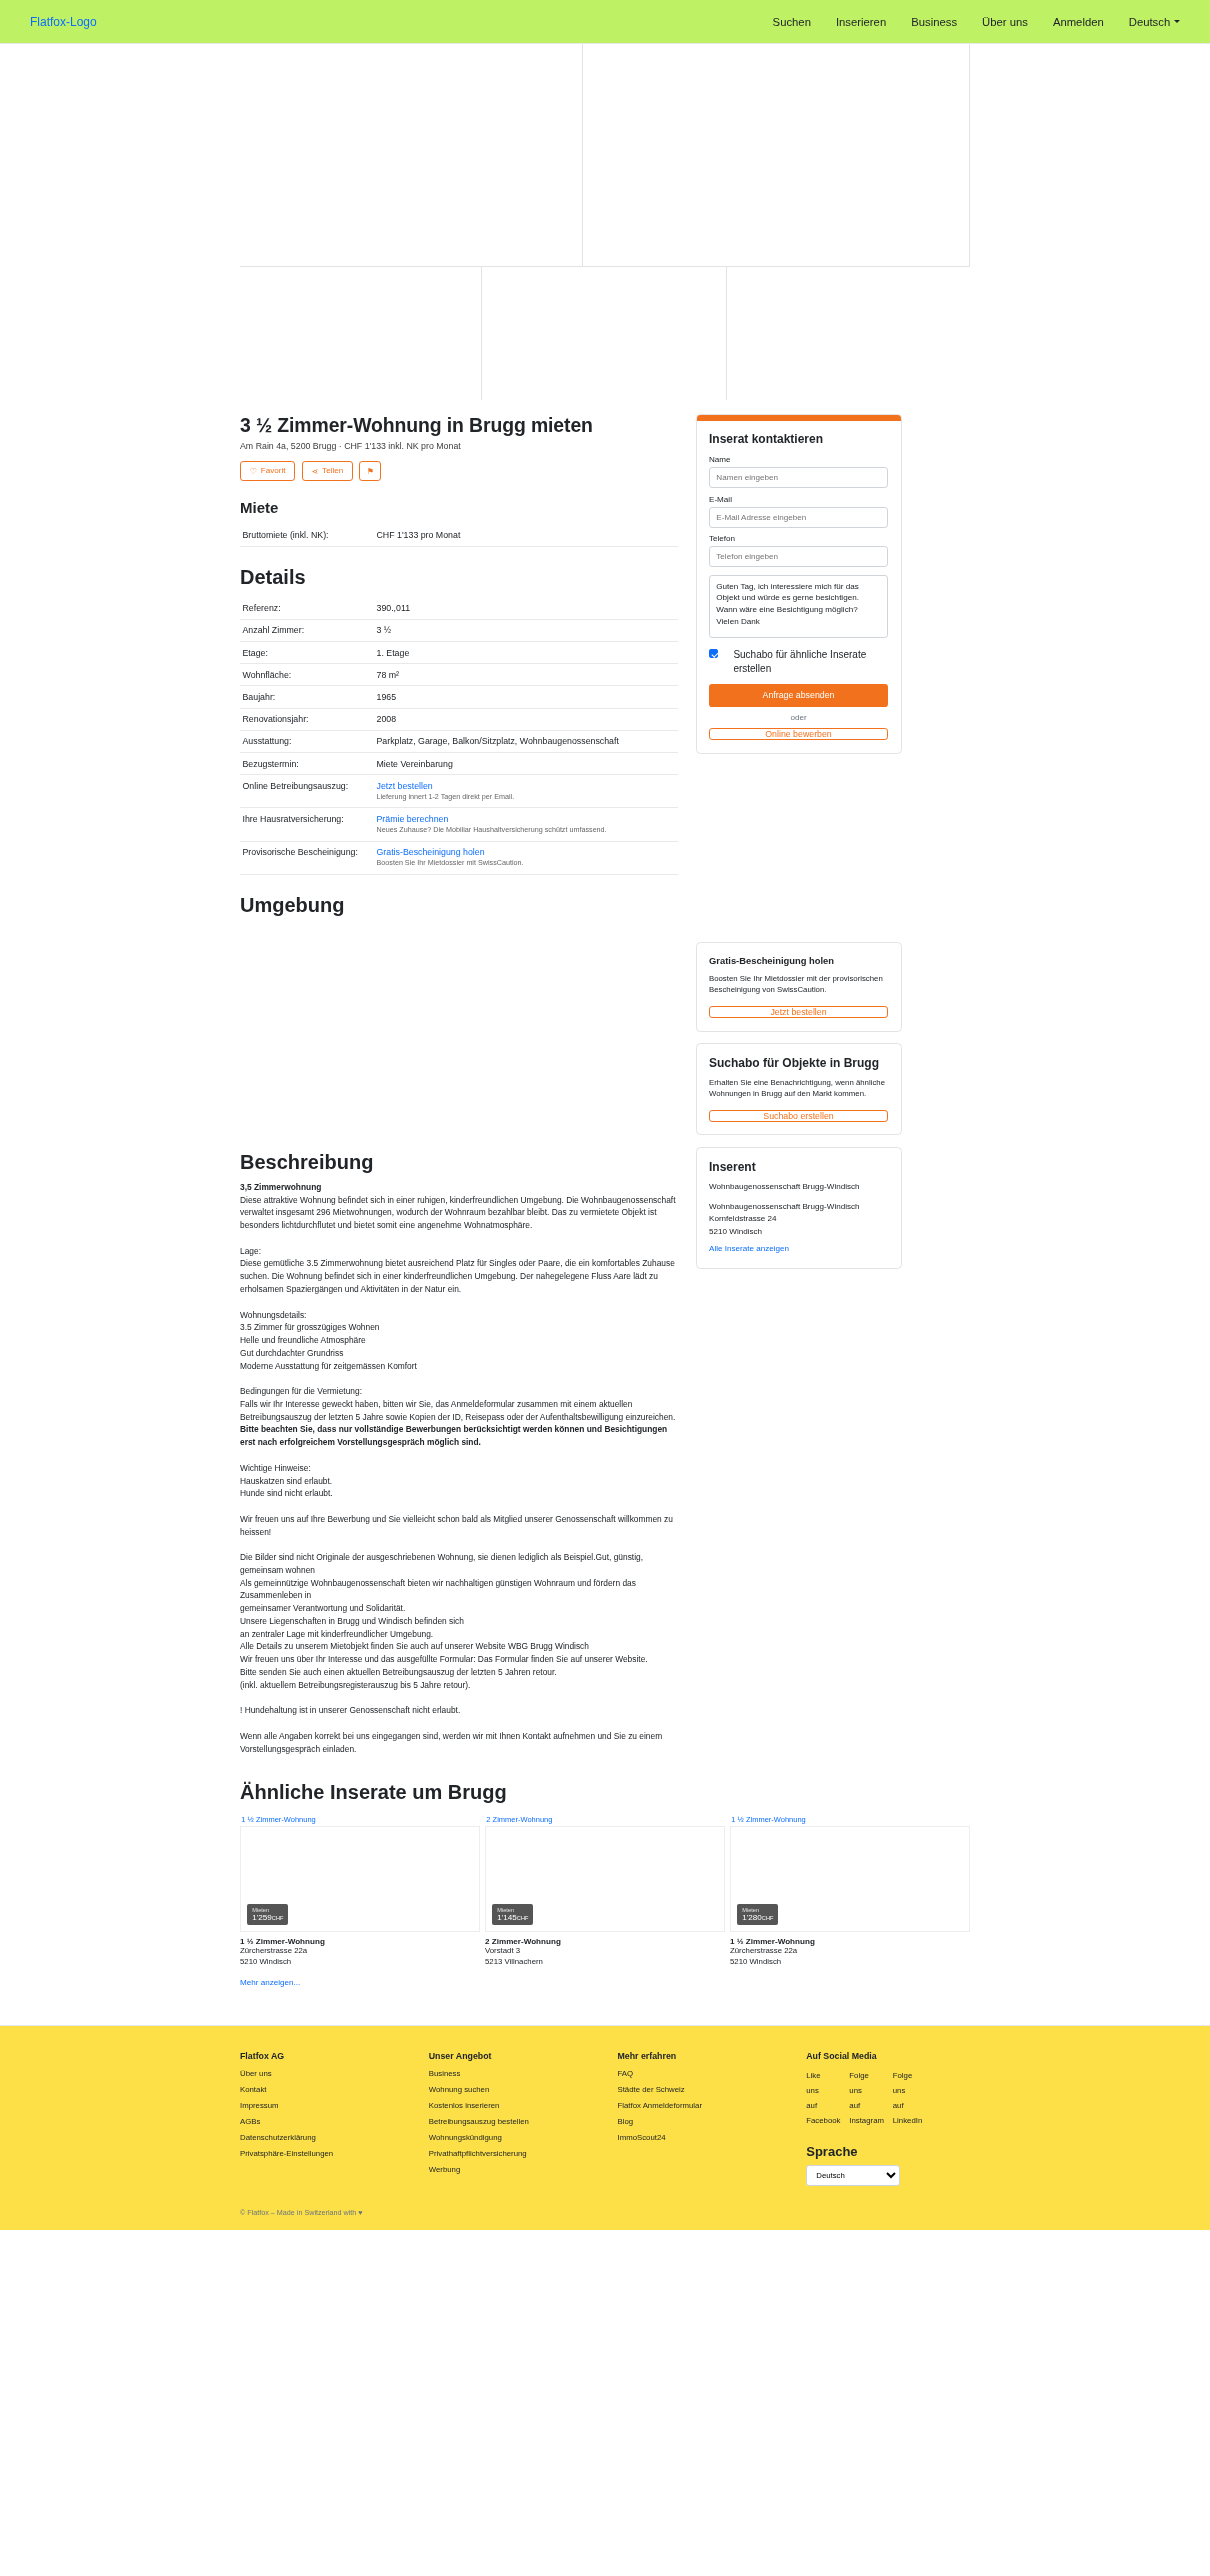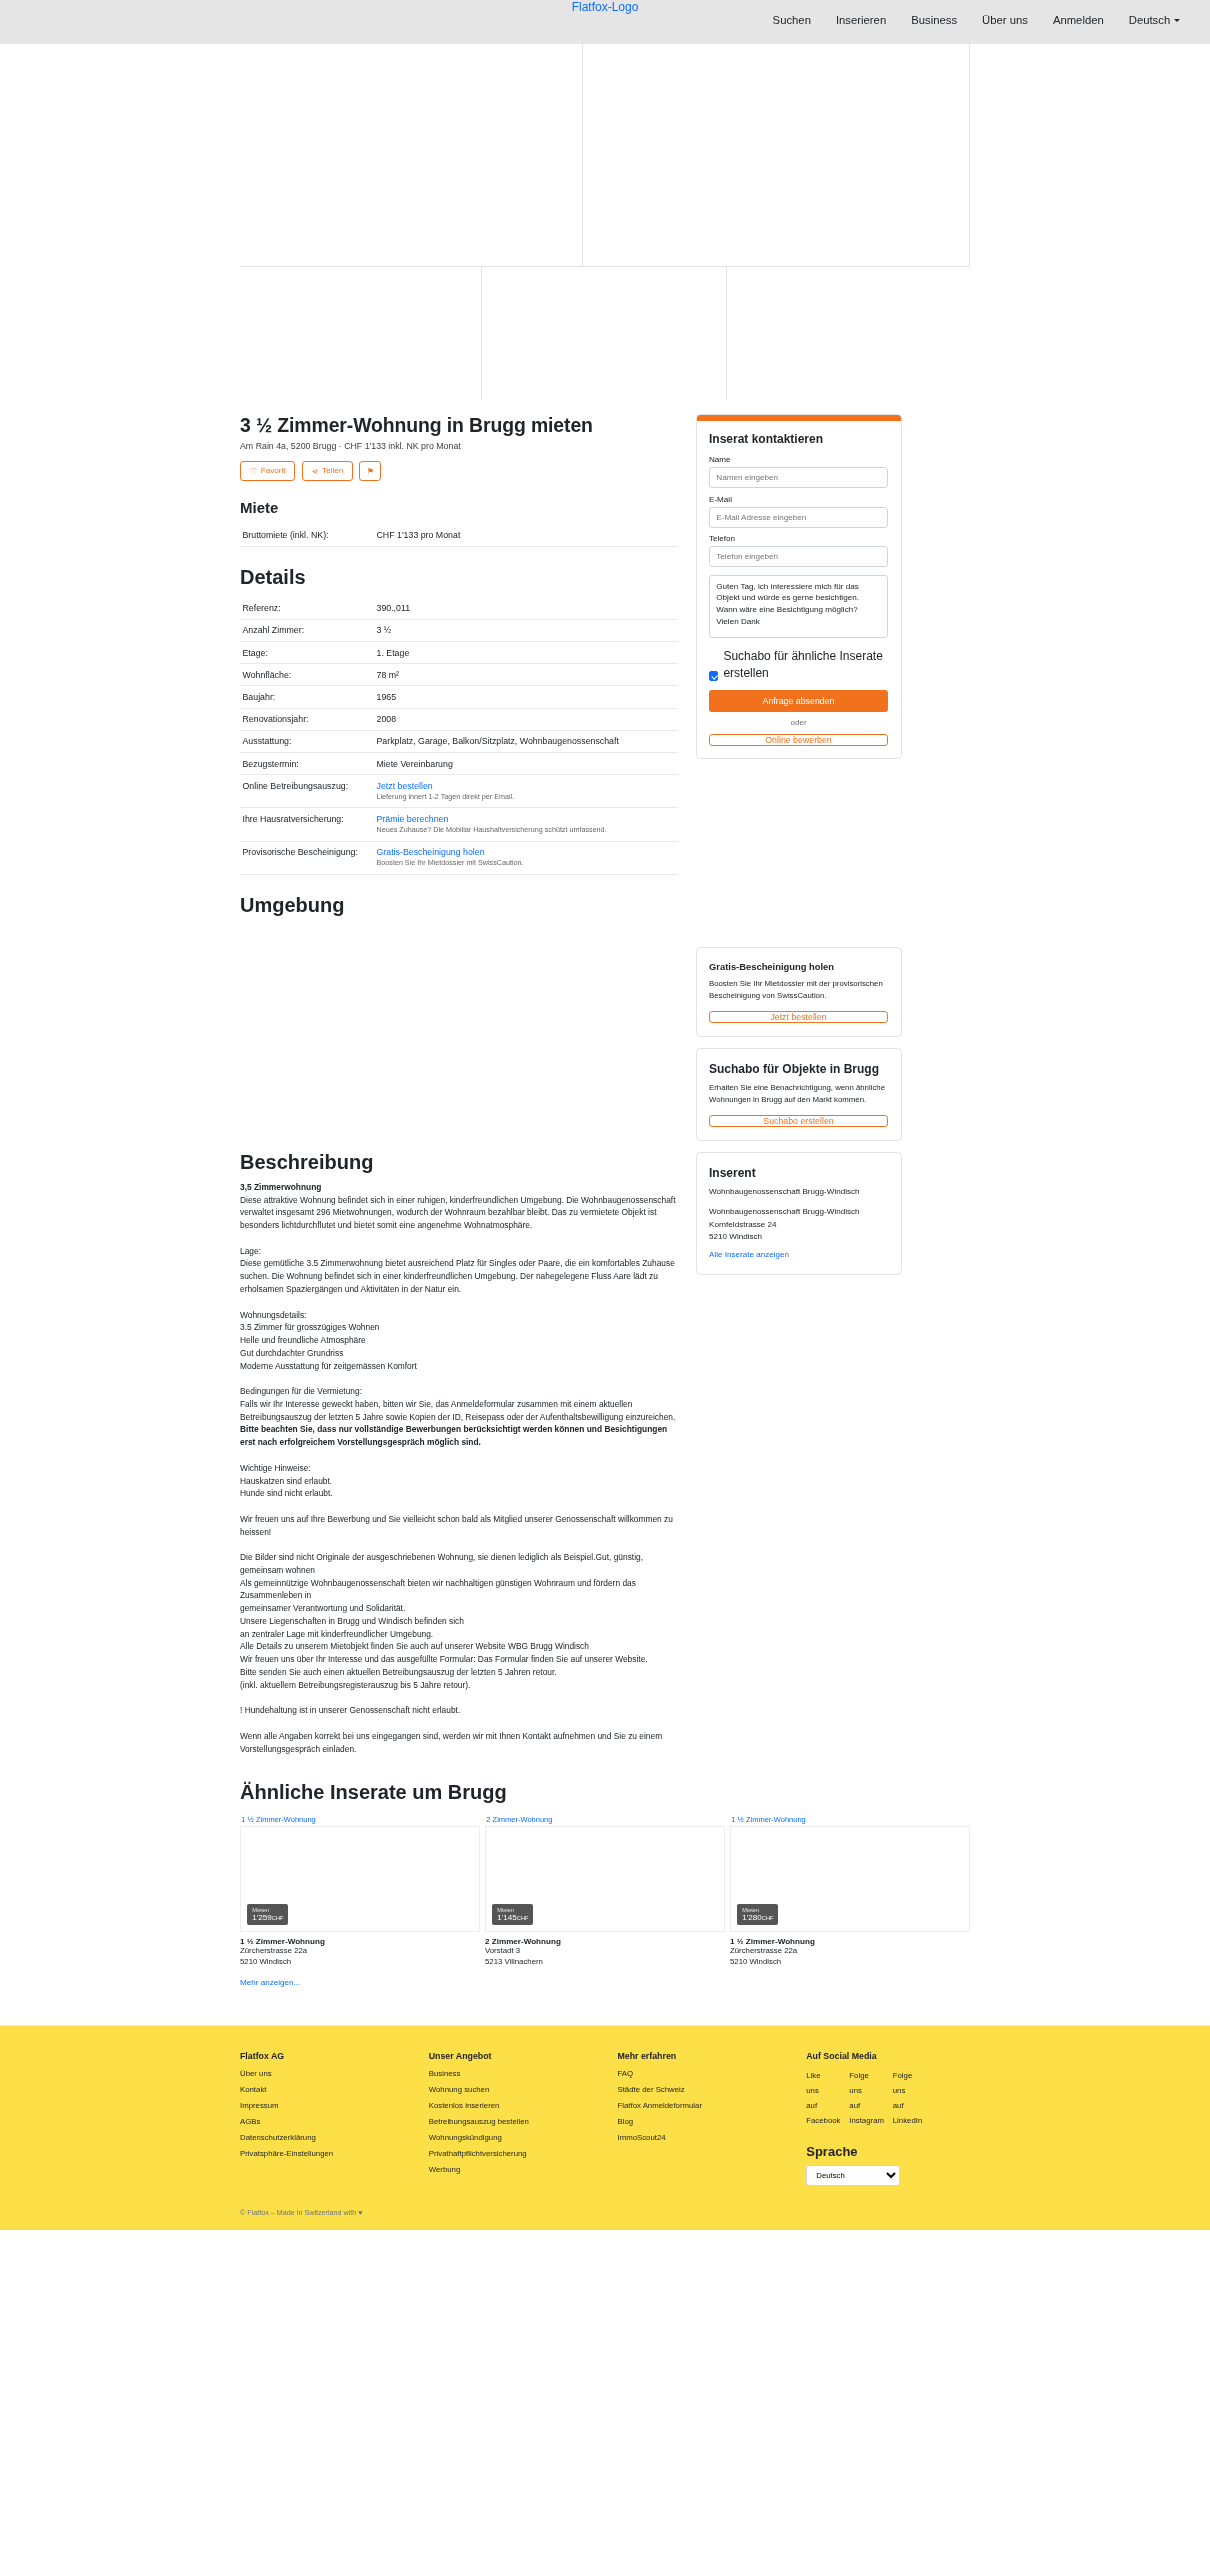--- a/index.html
+++ b/index.html
@@ -13,22 +13,21 @@
   }
   a { color:#0d6efd; text-decoration:none; }
 
   
   .header {
     height:44px;
     border-bottom:0.6px solid #e7e7e7;
     display:flex;
     align-items:center;
     padding:0 30px;
-    background:#e5e5e5;
-    flex-direction:column;
+    background:#bef264;
   }
   .logo { color:#0d6efd; font-size:12px; }
   .nav { margin-left:auto; display:flex; align-items:center; gap:25px; }
   .nav-item { font-size:11.3px; color:#212529; }
   .nav-item.lang { display:flex; align-items:center; gap:3.8px; }
   .caret {
     width:0;height:0;border-left:3.1px solid transparent;border-right:3.1px solid transparent;
     border-top:3.8px solid #212529; display:inline-block;
   }
 
@@ -90,21 +89,21 @@
   .card-pad { padding:11.3px 12.5px 12.5px 12.5px; }
   .card-title { font-size:12px; font-weight:bold; margin-bottom:8.8px; }
   .fld-label { font-size:8.1px; margin:6.3px 0 3.1px 0; }
   .fld-label:first-child { margin-top:0; }
   input.inp, textarea.ta {
     width:100%; border:0.6px solid #ced4da; border-radius:3.1px;
     font-family:"Liberation Sans", sans-serif; font-size:8.1px; color:#6c757d;
     padding:5px 6.3px; background:#fff;
   }
   textarea.ta { height:63px; resize:none; color:#212529; line-height:1.45; margin-top:7.5px;}
-  .check-row { display:flex; gap:5px; align-items:flex-end; margin:8.8px 0 8.8px 0; font-size:12px; line-height:1.35; }
+  .check-row { display:flex; gap:15px; align-items:flex-start; margin:8.8px 0 8.8px 0; font-size:10px; line-height:1.35; }
   .chk { width:9.4px; height:9.4px; border-radius:1.9px; background:#0d6efd; border:0.6px solid #0d6efd; position:relative; flex:0 0 9.4px; margin-top:0.6px;}
   .chk:after { content:""; position:absolute; left:2.5px; top:0.6px; width:2.5px; height:5px; border:solid #fff; border-width:0 1.3px 1.3px 0; transform:rotate(45deg);}
   .btn-fill {
     width:100%; background:#f2711c; color:#fff; border:none; border-radius:3.1px;
     font-size:8.8px; padding:6.3px 0; cursor:pointer;
   }
   .or { text-align:center; font-size:8.1px; color:#6c757d; margin:6.3px 0; }
   .btn-fill-outline {
     width:100%; background:#fff; color:#f2711c; border:0.6px solid #f2711c; border-radius:3.1px;
     font-size:8.8px; padding:0 0; cursor:pointer;

